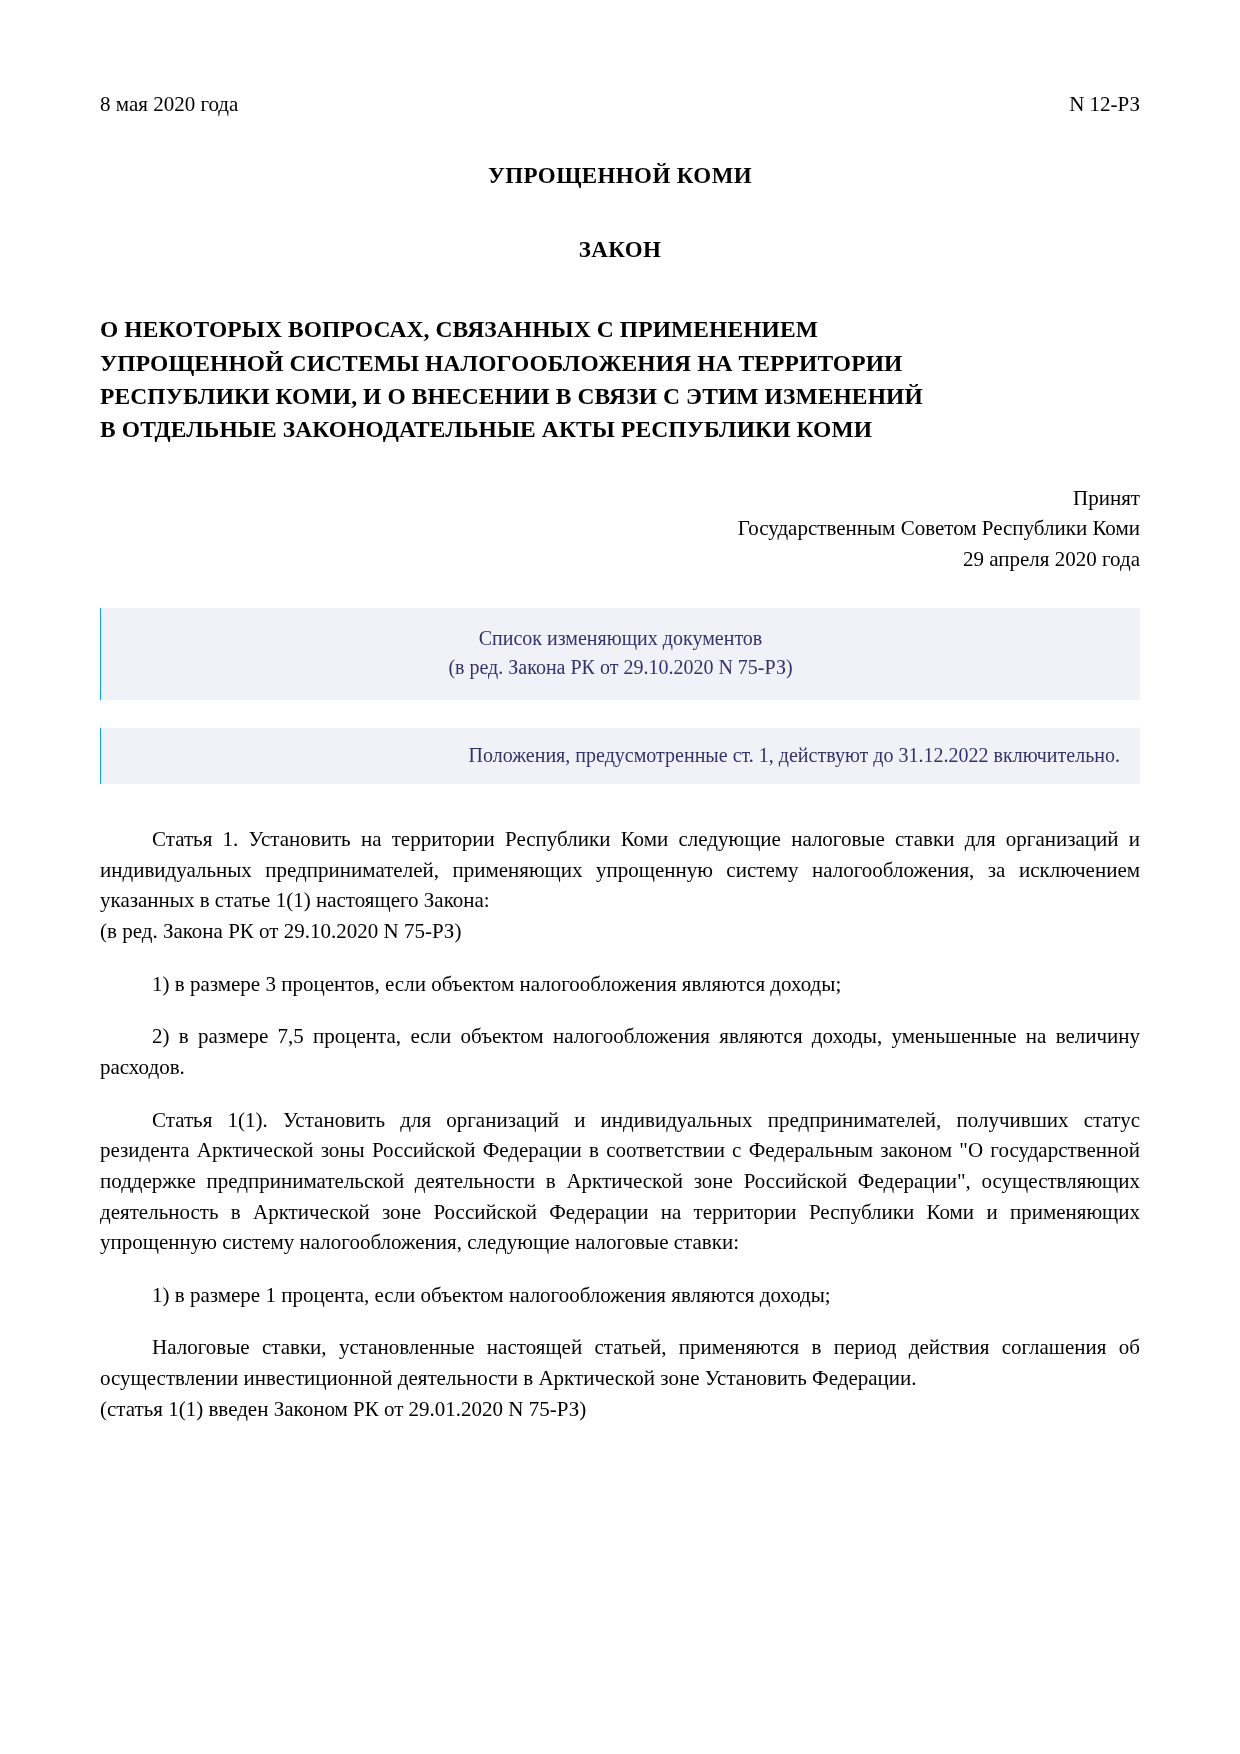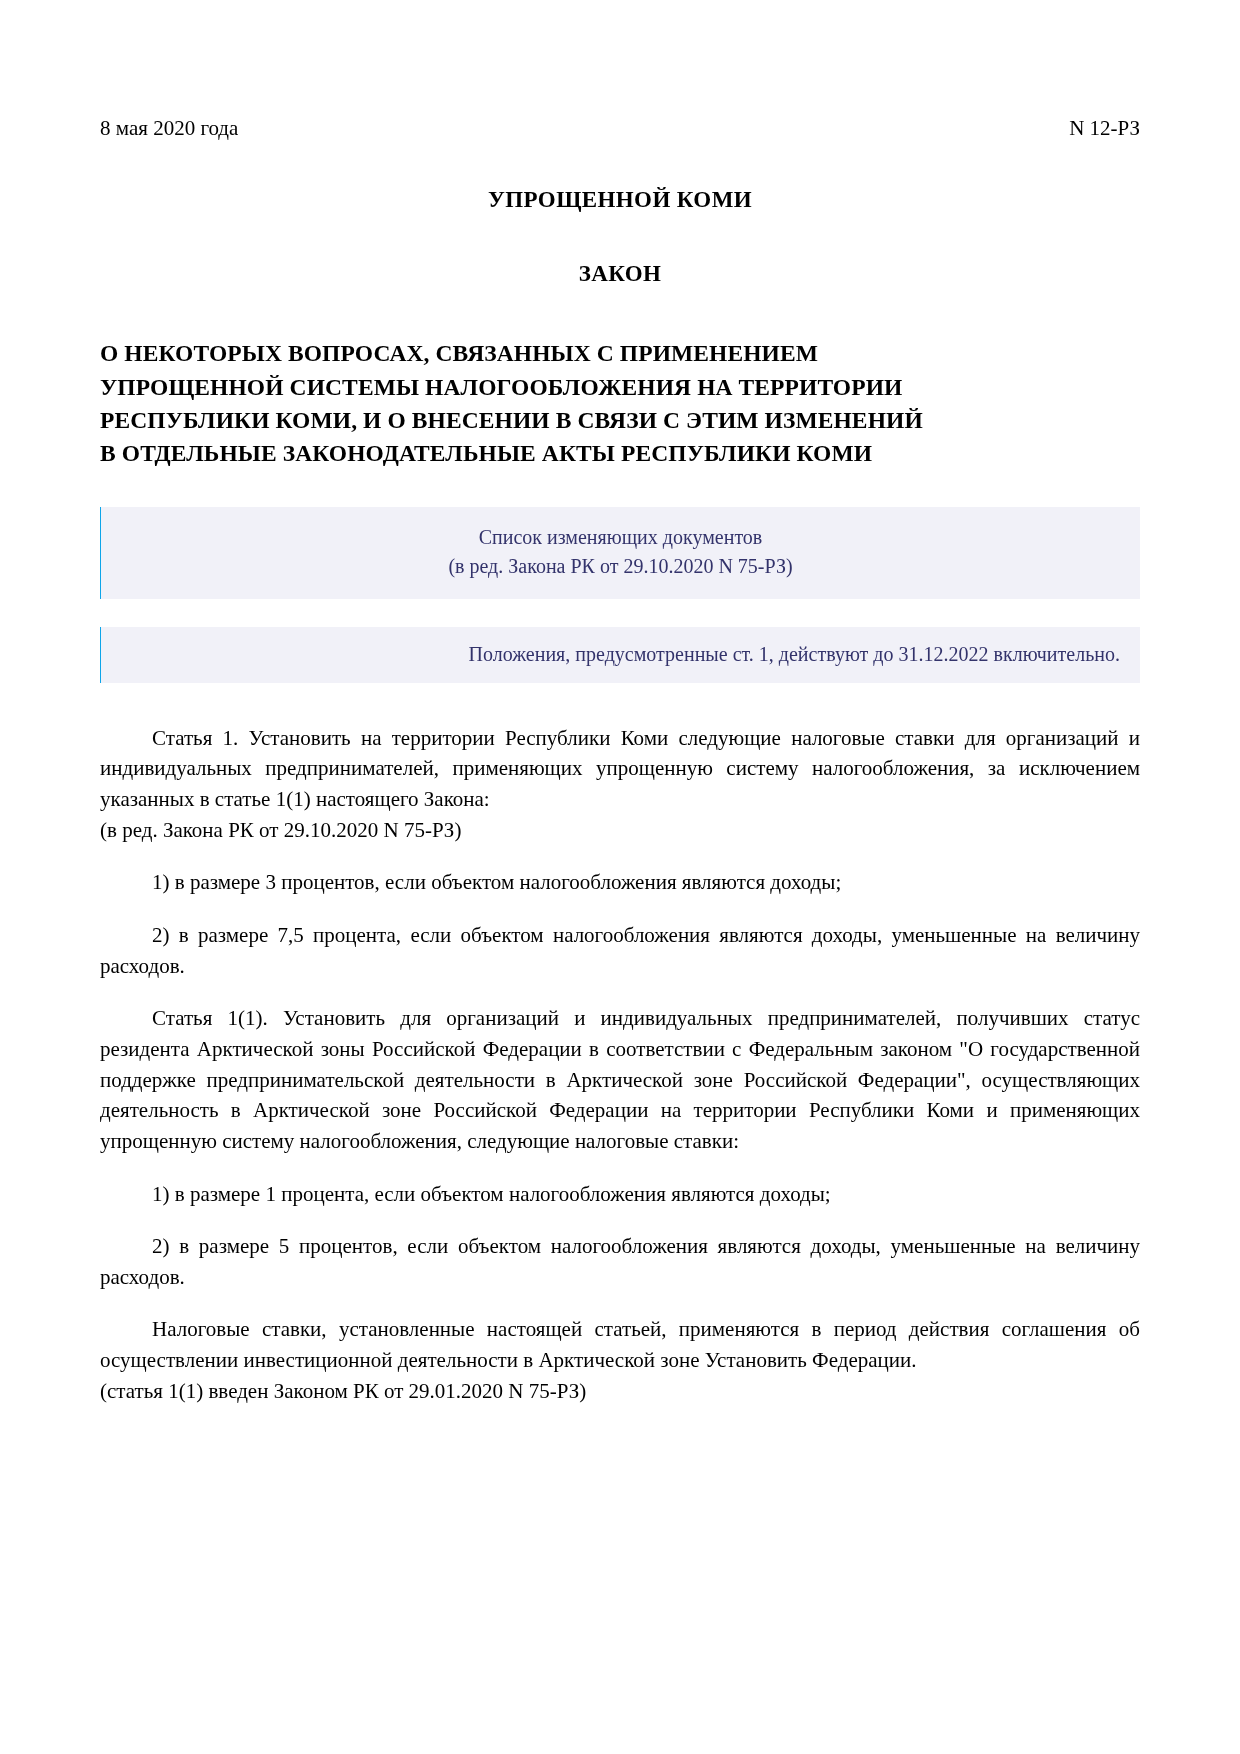--- a/index.html
+++ b/index.html
@@ -12,21 +12,21 @@
     height: 1754px;
     font-family: "Liberation Serif", "DejaVu Serif", serif;
     color: #000000;
     position: relative;
     overflow: hidden;
   }
   .page {
     width: 1240px;
     height: 1754px;
     box-sizing: border-box;
-    padding: 116px 100px 0 100px;
+    padding: 92px 100px 0 100px;
     position: relative;
   }
 
   
   .doc-header {
     display: flex;
     justify-content: space-between;
     align-items: baseline;
     font-size: 21px;
     line-height: 1.2;
@@ -123,20 +123,25 @@
 
   <div class="law-word">ЗАКОН</div>
 
   <div class="main-title">
     <span class="tl">О НЕКОТОРЫХ ВОПРОСАХ, СВЯЗАННЫХ С ПРИМЕНЕНИЕМ</span>
     <span class="tl">УПРОЩЕННОЙ СИСТЕМЫ НАЛОГООБЛОЖЕНИЯ НА ТЕРРИТОРИИ</span>
     <span class="tl">РЕСПУБЛИКИ КОМИ, И О ВНЕСЕНИИ В СВЯЗИ С ЭТИМ ИЗМЕНЕНИЙ</span>
     <span class="tl">В ОТДЕЛЬНЫЕ ЗАКОНОДАТЕЛЬНЫЕ АКТЫ РЕСПУБЛИКИ КОМИ</span>
   </div>
 
+  <div class="adopted">
+    <div>Принят</div>
+    <div>Государственным Советом Республики Коми</div>
+    <div>29 апреля 2020 года</div>
+  </div>
 
   <div class="notice notice-centered">
     <div>Список изменяющих документов</div>
     <div>(в ред. Закона РК от 29.10.2020 N 75-РЗ)</div>
   </div>
 
   <div class="notice notice-left">
     <div>Положения, предусмотренные ст. 1, действуют до 31.12.2022 включительно.</div>
   </div>
 
@@ -144,18 +149,17 @@
   <div class="amend-note">(в ред. Закона РК от 29.10.2020 N 75-РЗ)</div>
 
   <div class="para">1) в размере 3 процентов, если объектом налогообложения являются доходы;</div>
 
   <div class="para">2) в размере 7,5 процента, если объектом налогообложения являются доходы, уменьшенные на величину расходов.</div>
 
   <div class="para">Статья 1(1). Установить для организаций и индивидуальных предпринимателей, получивших статус резидента Арктической зоны Российской Федерации в соответствии с Федеральным законом "О государственной поддержке предпринимательской деятельности в Арктической зоне Российской Федерации", осуществляющих деятельность в Арктической зоне Российской Федерации на территории Республики Коми и применяющих упрощенную систему налогообложения, следующие налоговые ставки:</div>
 
   <div class="para">1) в размере 1 процента, если объектом налогообложения являются доходы;</div>
 
-  <div class="para">2) в размере 5 процентов, если объектом налогообложения являются доходы, уменьшенные на величину расходов.</div>
 
   <div class="para tight">Налоговые ставки, установленные настоящей статьей, применяются в период действия соглашения об осуществлении инвестиционной деятельности в Арктической зоне Установить Федерации.</div>
   <div class="amend-note">(статья 1(1) введен Законом РК от 29.01.2020 N 75-РЗ)</div>
 
 </div>
 
 </body></html>

